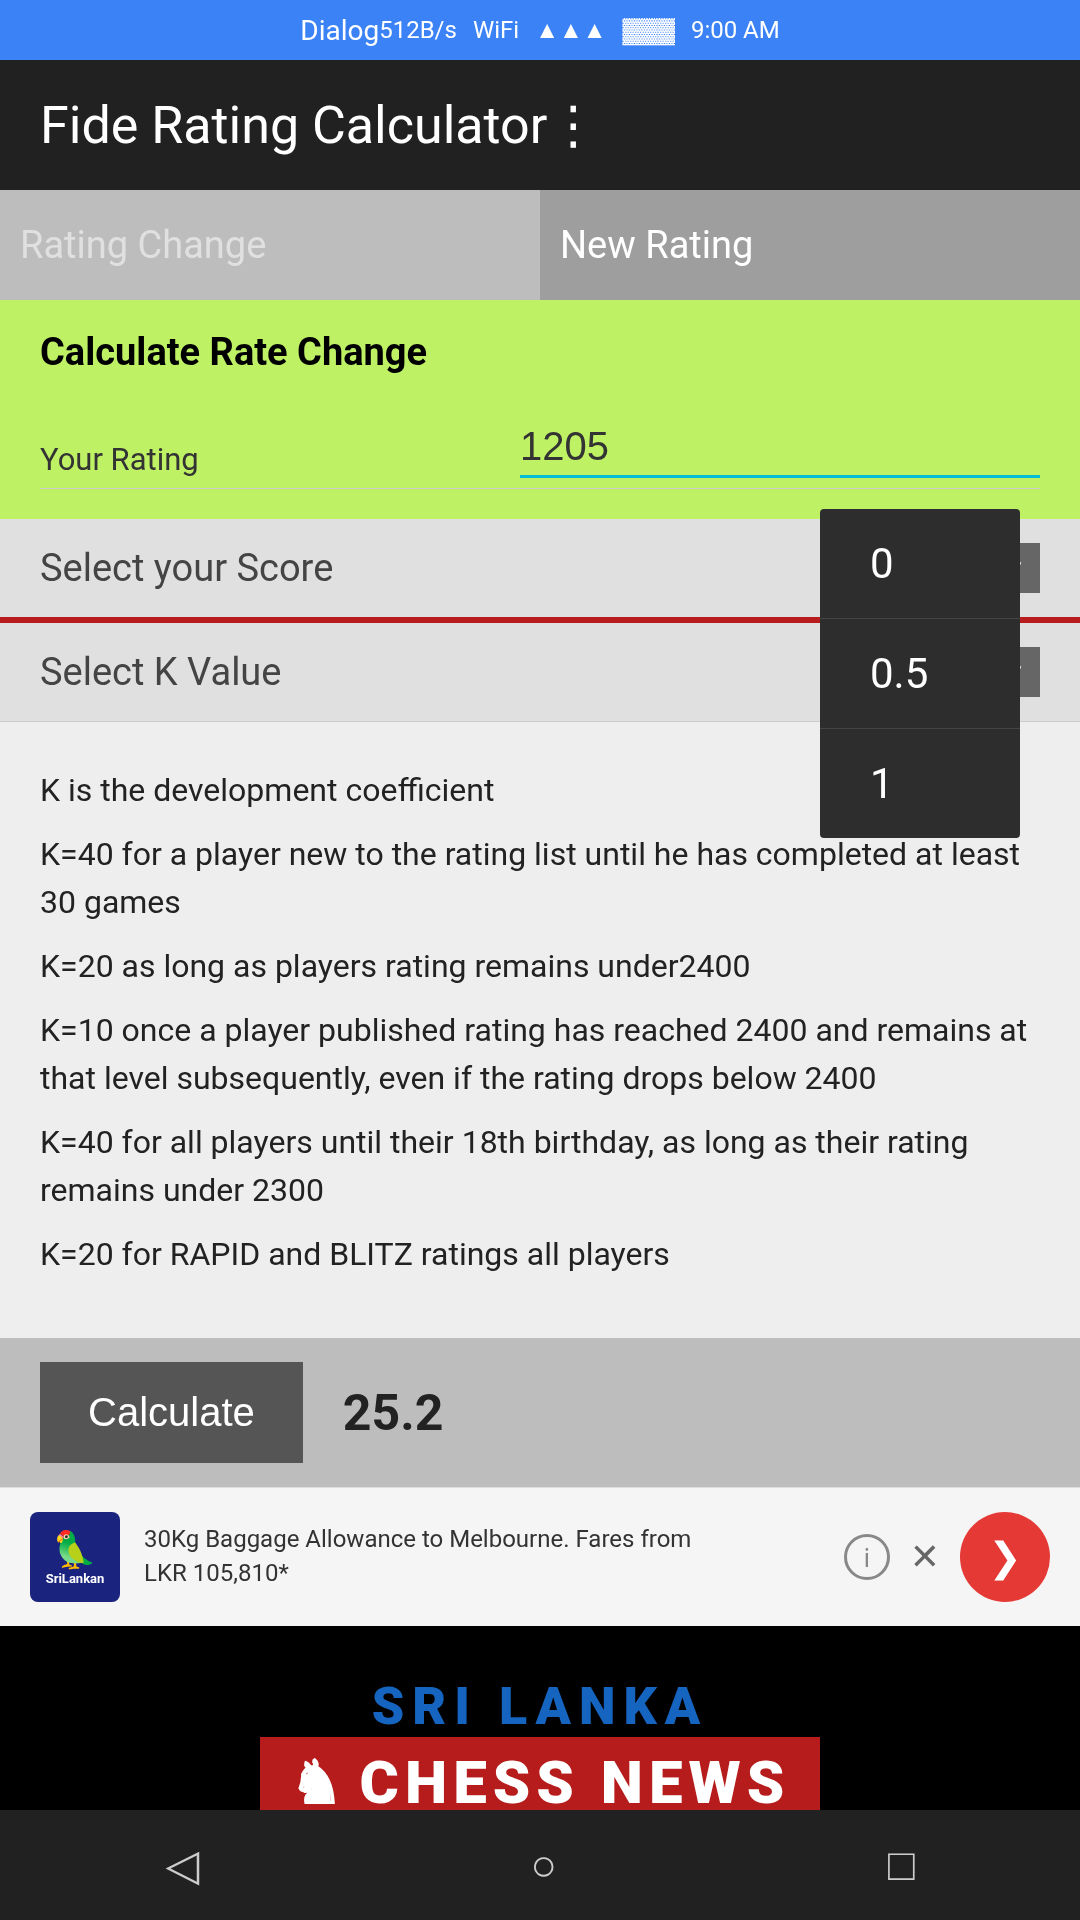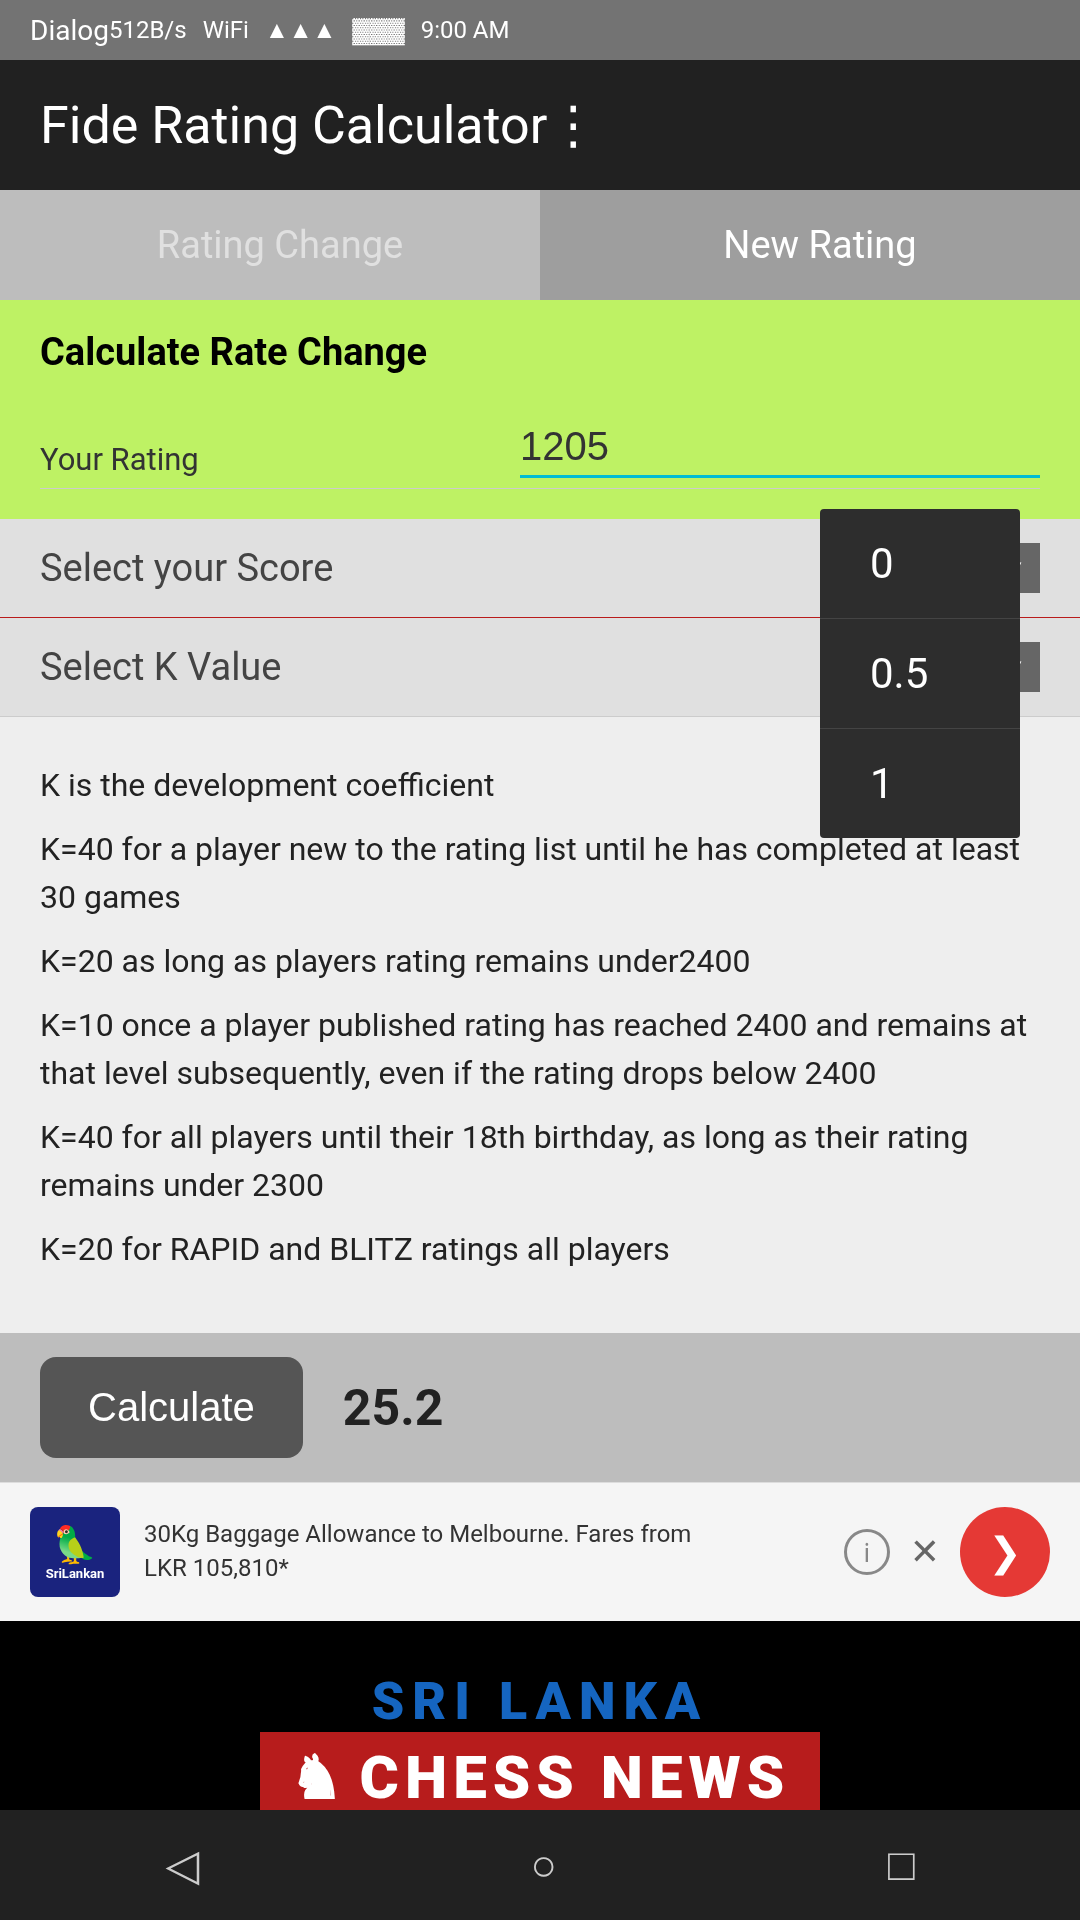--- a/index.html
+++ b/index.html
@@ -11,24 +11,24 @@
       font-family: 'Roboto', Arial, sans-serif;
       background: #e0e0e0;
       position: relative;
       overflow-x: hidden;
     }
 
     
     .status-bar {
       width: 100%;
       height: 60px;
-      background: #737373;
-      display: flex;
-      align-items: center;
-      justify-content: flex-start;
+      background: #3b82f6;
+      display: flex;
+      align-items: center;
+      justify-content: center;
       padding: 0 30px;
       color: white;
       font-size: 26px;
     }
 
     .status-bar-left {
       font-size: 28px;
       font-weight: 400;
     }
 
@@ -67,21 +67,21 @@
     .tab-bar {
       width: 100%;
       height: 110px;
       display: flex;
     }
 
     .tab {
       flex: 1;
       display: flex;
       align-items: center;
-      justify-content: center;
+      justify-content: flex-start;
       font-size: 38px;
       cursor: pointer;
       padding-left: 20px;
     }
 
     .tab-rating-change {
       background: #bdbdbd;
       color: #e0e0e0;
     }
 
@@ -133,21 +133,21 @@
       padding-bottom: 6px;
     }
 
     
     .select-row {
       background: #e0e0e0;
       padding: 24px 40px;
       display: flex;
       align-items: center;
       justify-content: space-between;
-      border-bottom: 1px solid #b91c1c;
+      border-bottom: 6px solid #b91c1c;
       position: relative;
     }
 
     .select-label {
       font-size: 38px;
       color: #444;
     }
 
     .select-dropdown {
       display: flex;
@@ -225,21 +225,21 @@
       gap: 40px;
     }
 
     .calculate-btn {
       background: #555;
       color: white;
       font-size: 40px;
       padding: 28px 48px;
       border: none;
       cursor: pointer;
-      border-radius: 16px;
+      border-radius: 0;
     }
 
     .result-value {
       font-size: 50px;
       font-weight: 700;
       color: #222;
     }
 
     
     .ad-banner {

